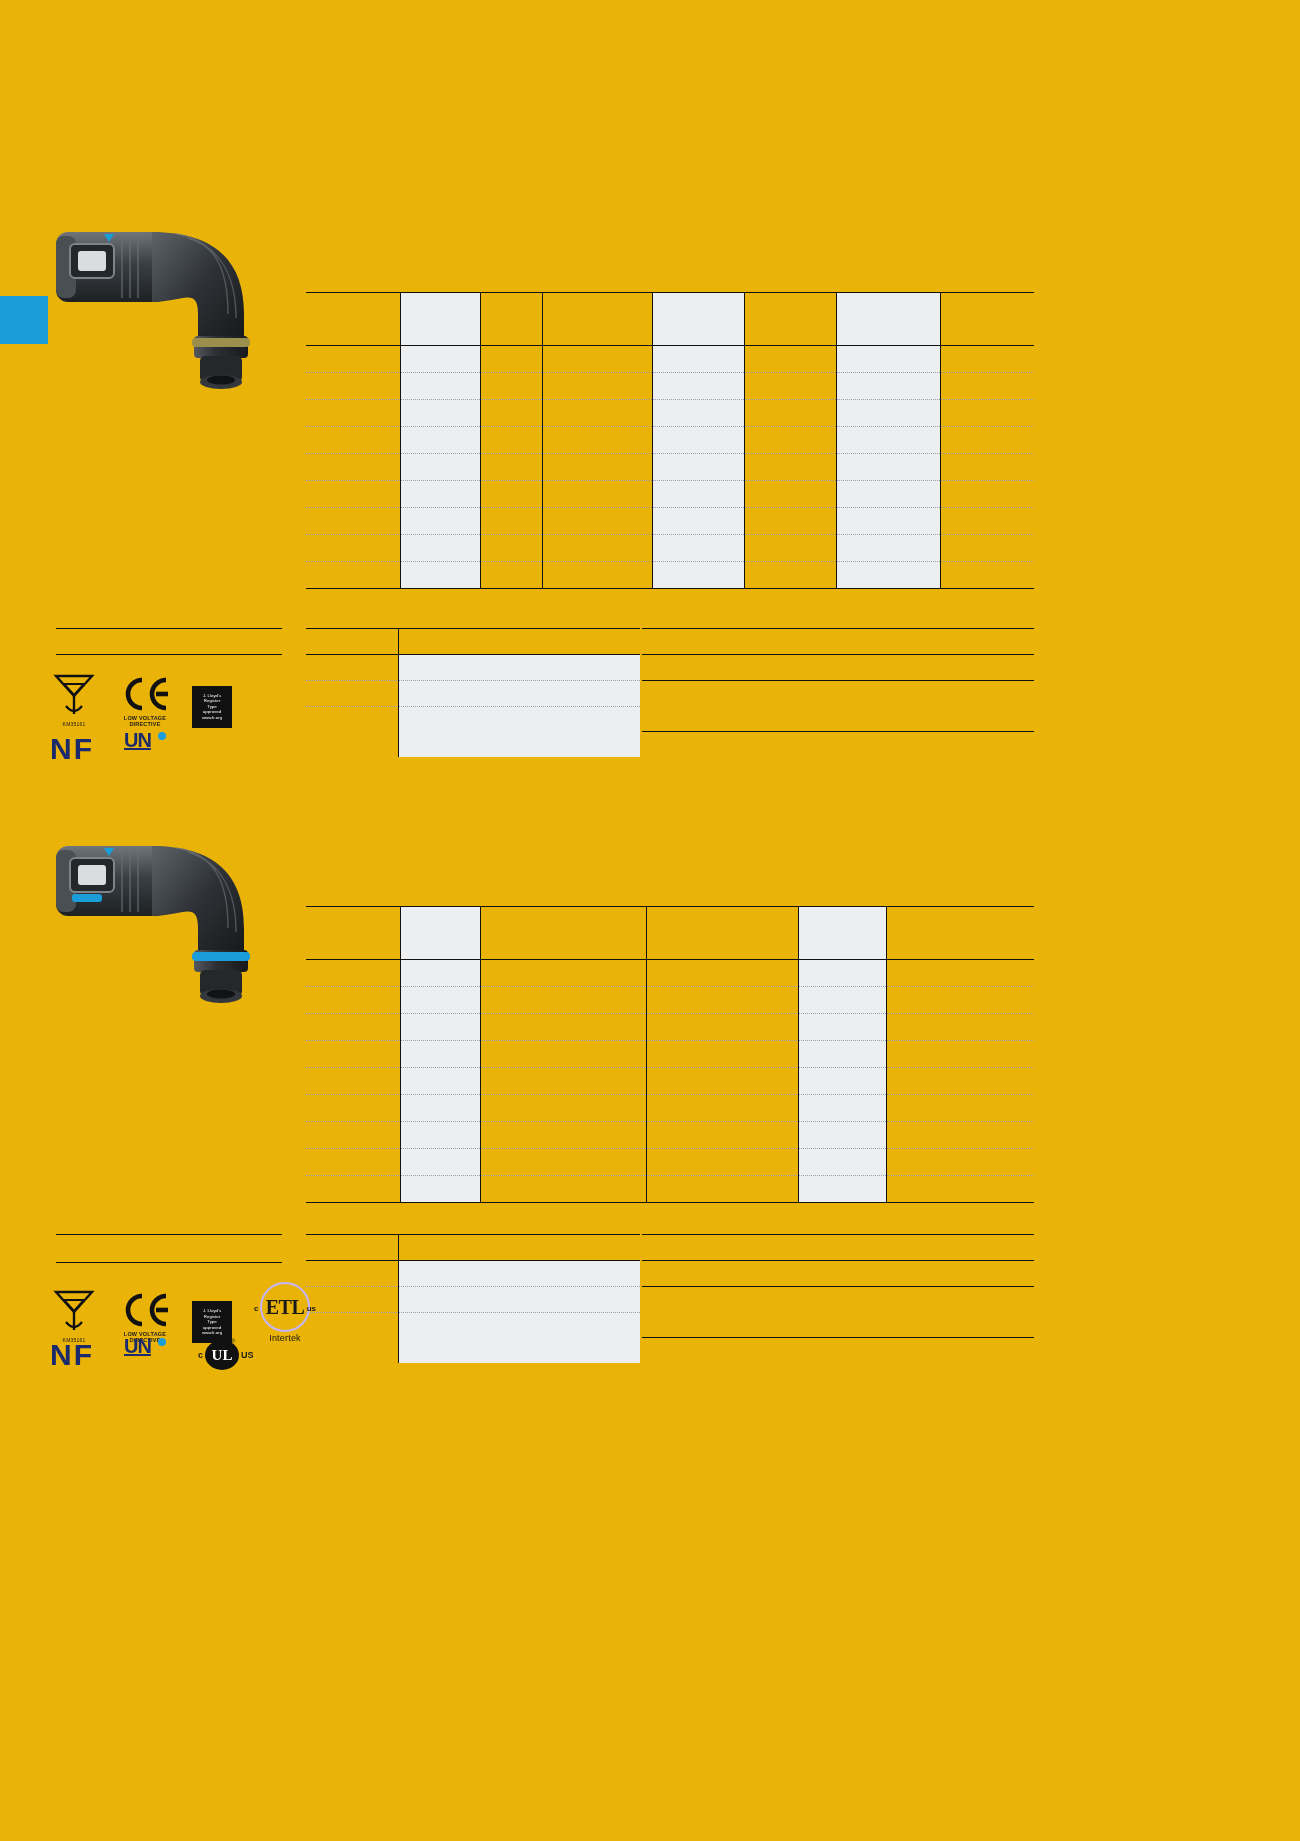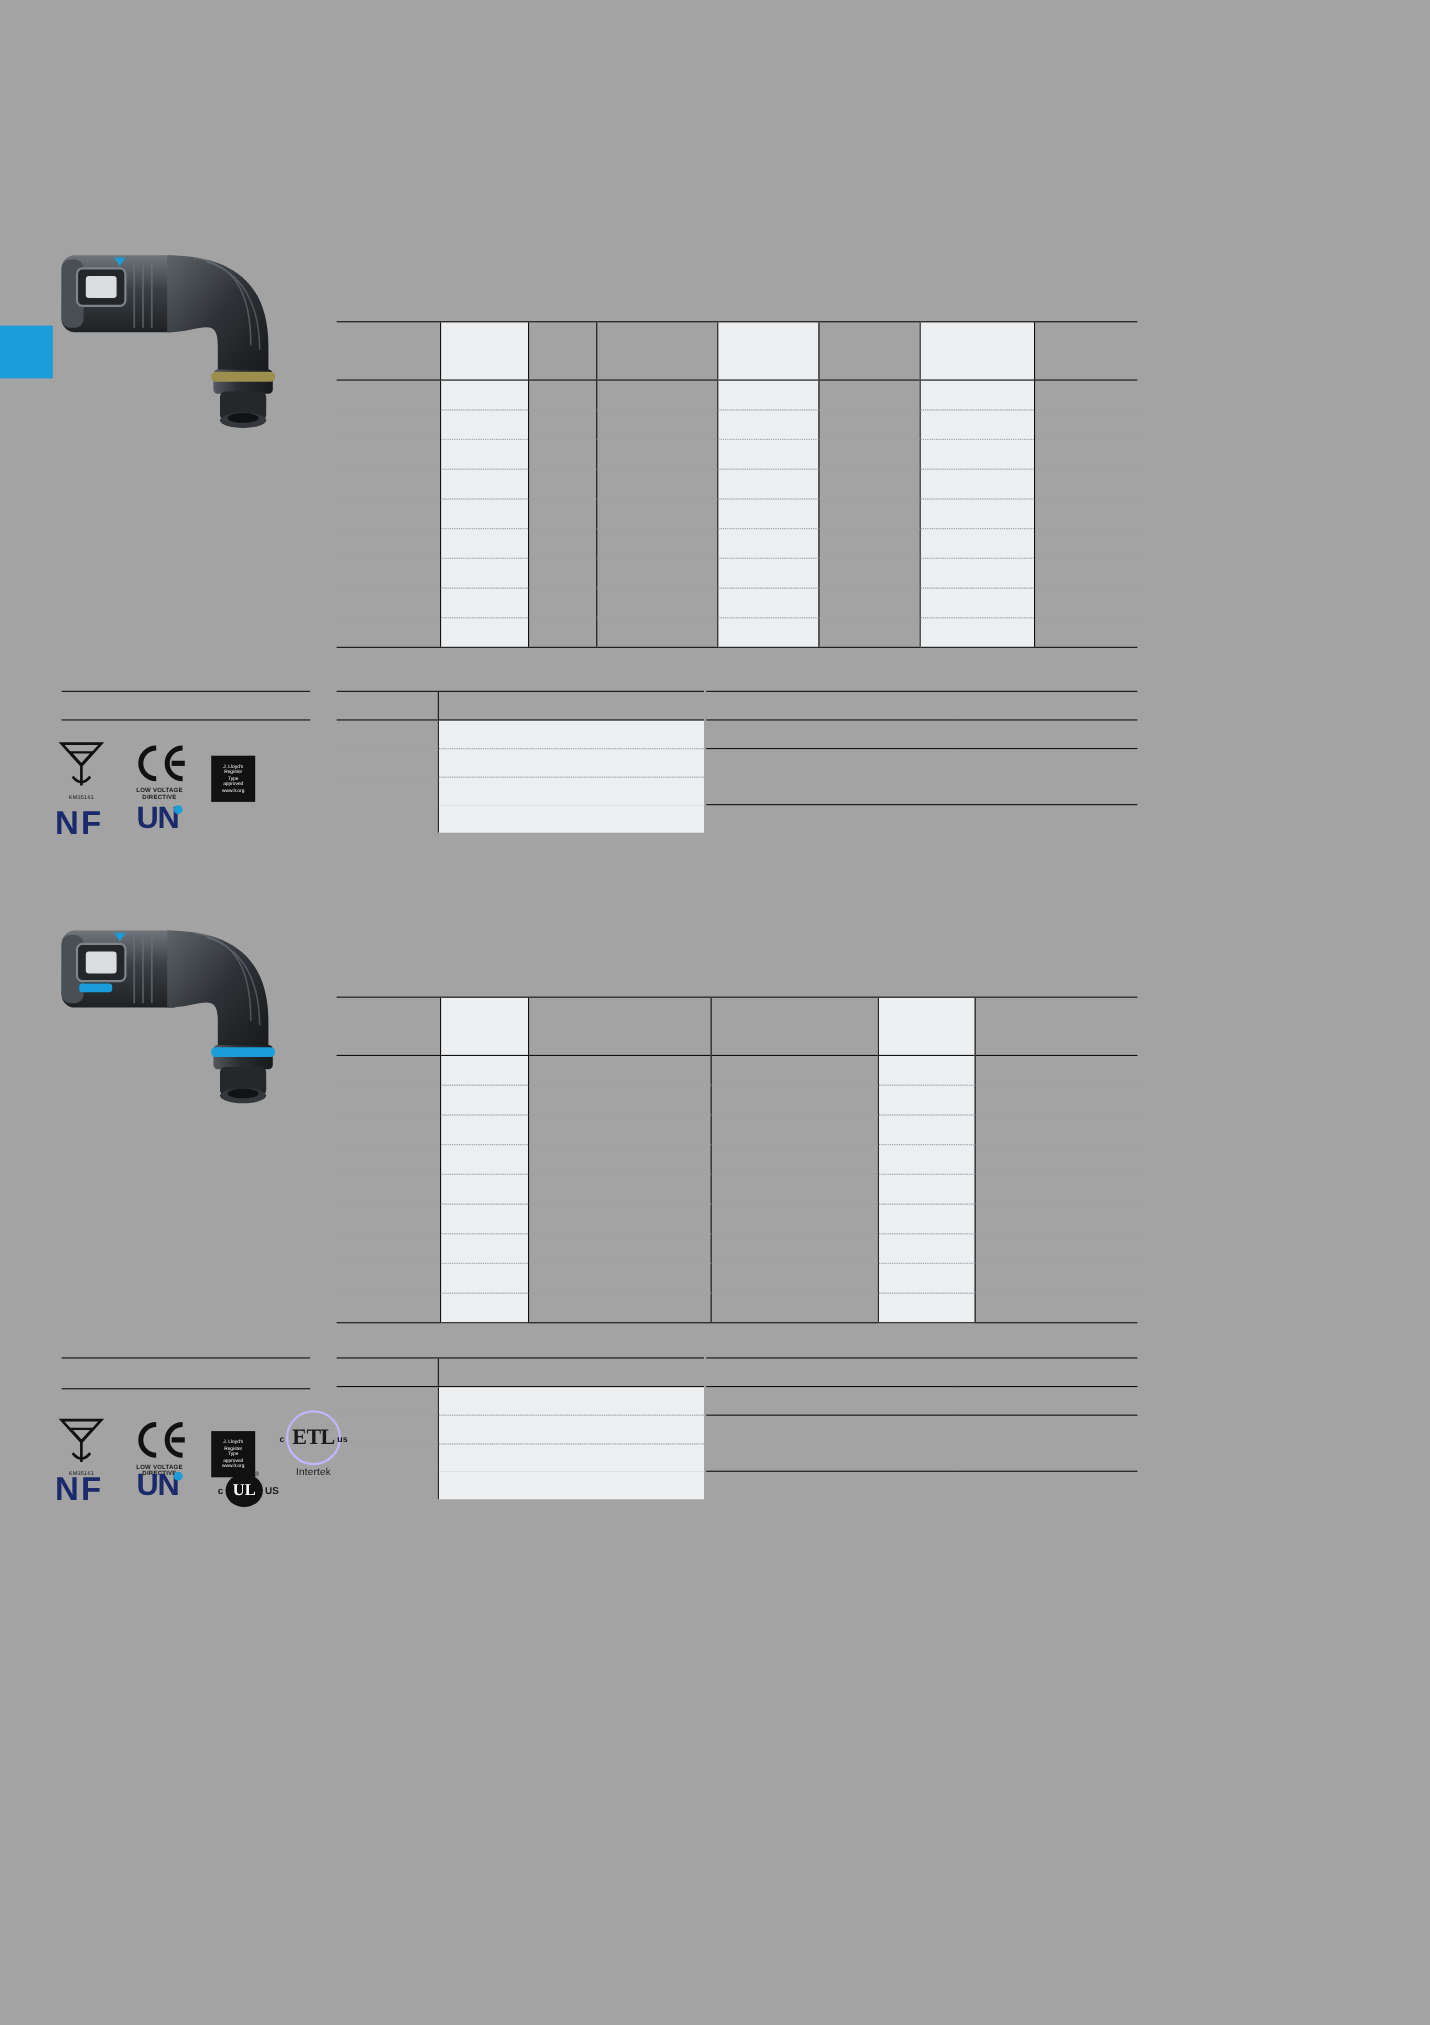--- a/index.html
+++ b/index.html
@@ -12,21 +12,21 @@
     height: 1841px;
     position: relative;
     font-family: "Liberation Sans", sans-serif;
     color: #1a1a1a;
     overflow: hidden;
   }
 
   .page {
     position: absolute;
     inset: 0;
-    background: #a3a3a3;
+    background: #eab308;
   }
 
   
   .side-tab {
     position: absolute;
     left: 0;
     top: 296px;
     width: 48px;
     height: 48px;
     background: #1b9dd9;
@@ -76,24 +76,25 @@
     font-weight: bold;
     font-size: 30px;
     color: #1b2a6b;
     letter-spacing: 2px;
     line-height: 1;
   }
 
   .un-wrap { position: relative; width: 44px; height: 34px; }
   .un-text {
     font-weight: bold;
-    font-size: 28px;
+    font-size: 20px;
     color: #1b2a6b;
     letter-spacing: -1px;
     line-height: 1;
+    text-decoration: underline;
   }
   .un-dot {
     position: absolute;
     right: 2px; top: 2px;
     width: 8px; height: 8px;
     border-radius: 50%;
     background: #1b9dd9;
   }
 
   .ul-wrap { position: relative; display: flex; align-items: center; gap: 2px; }

